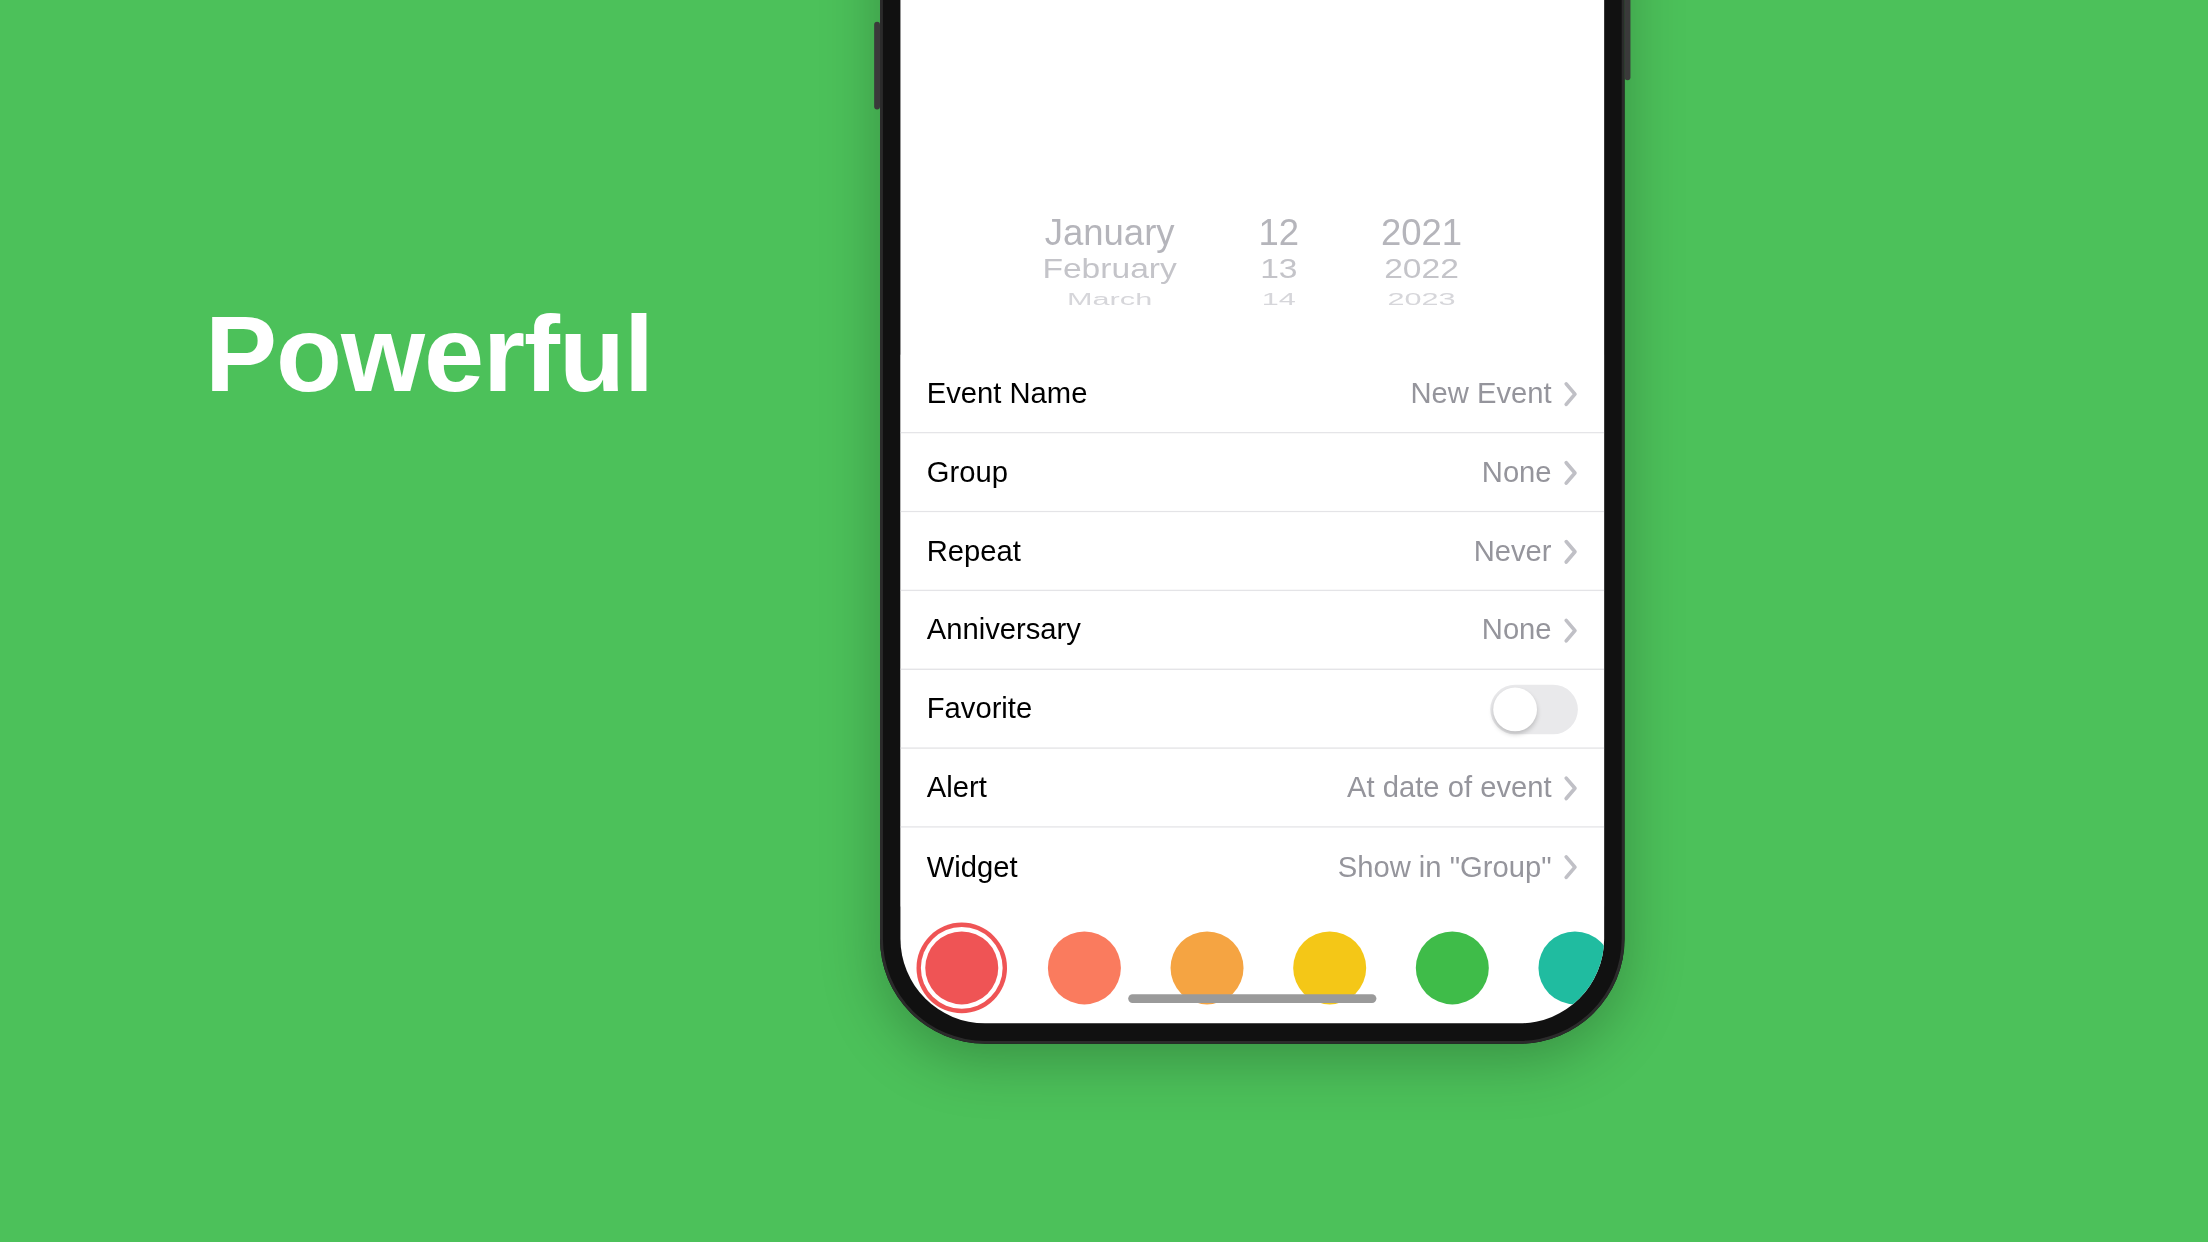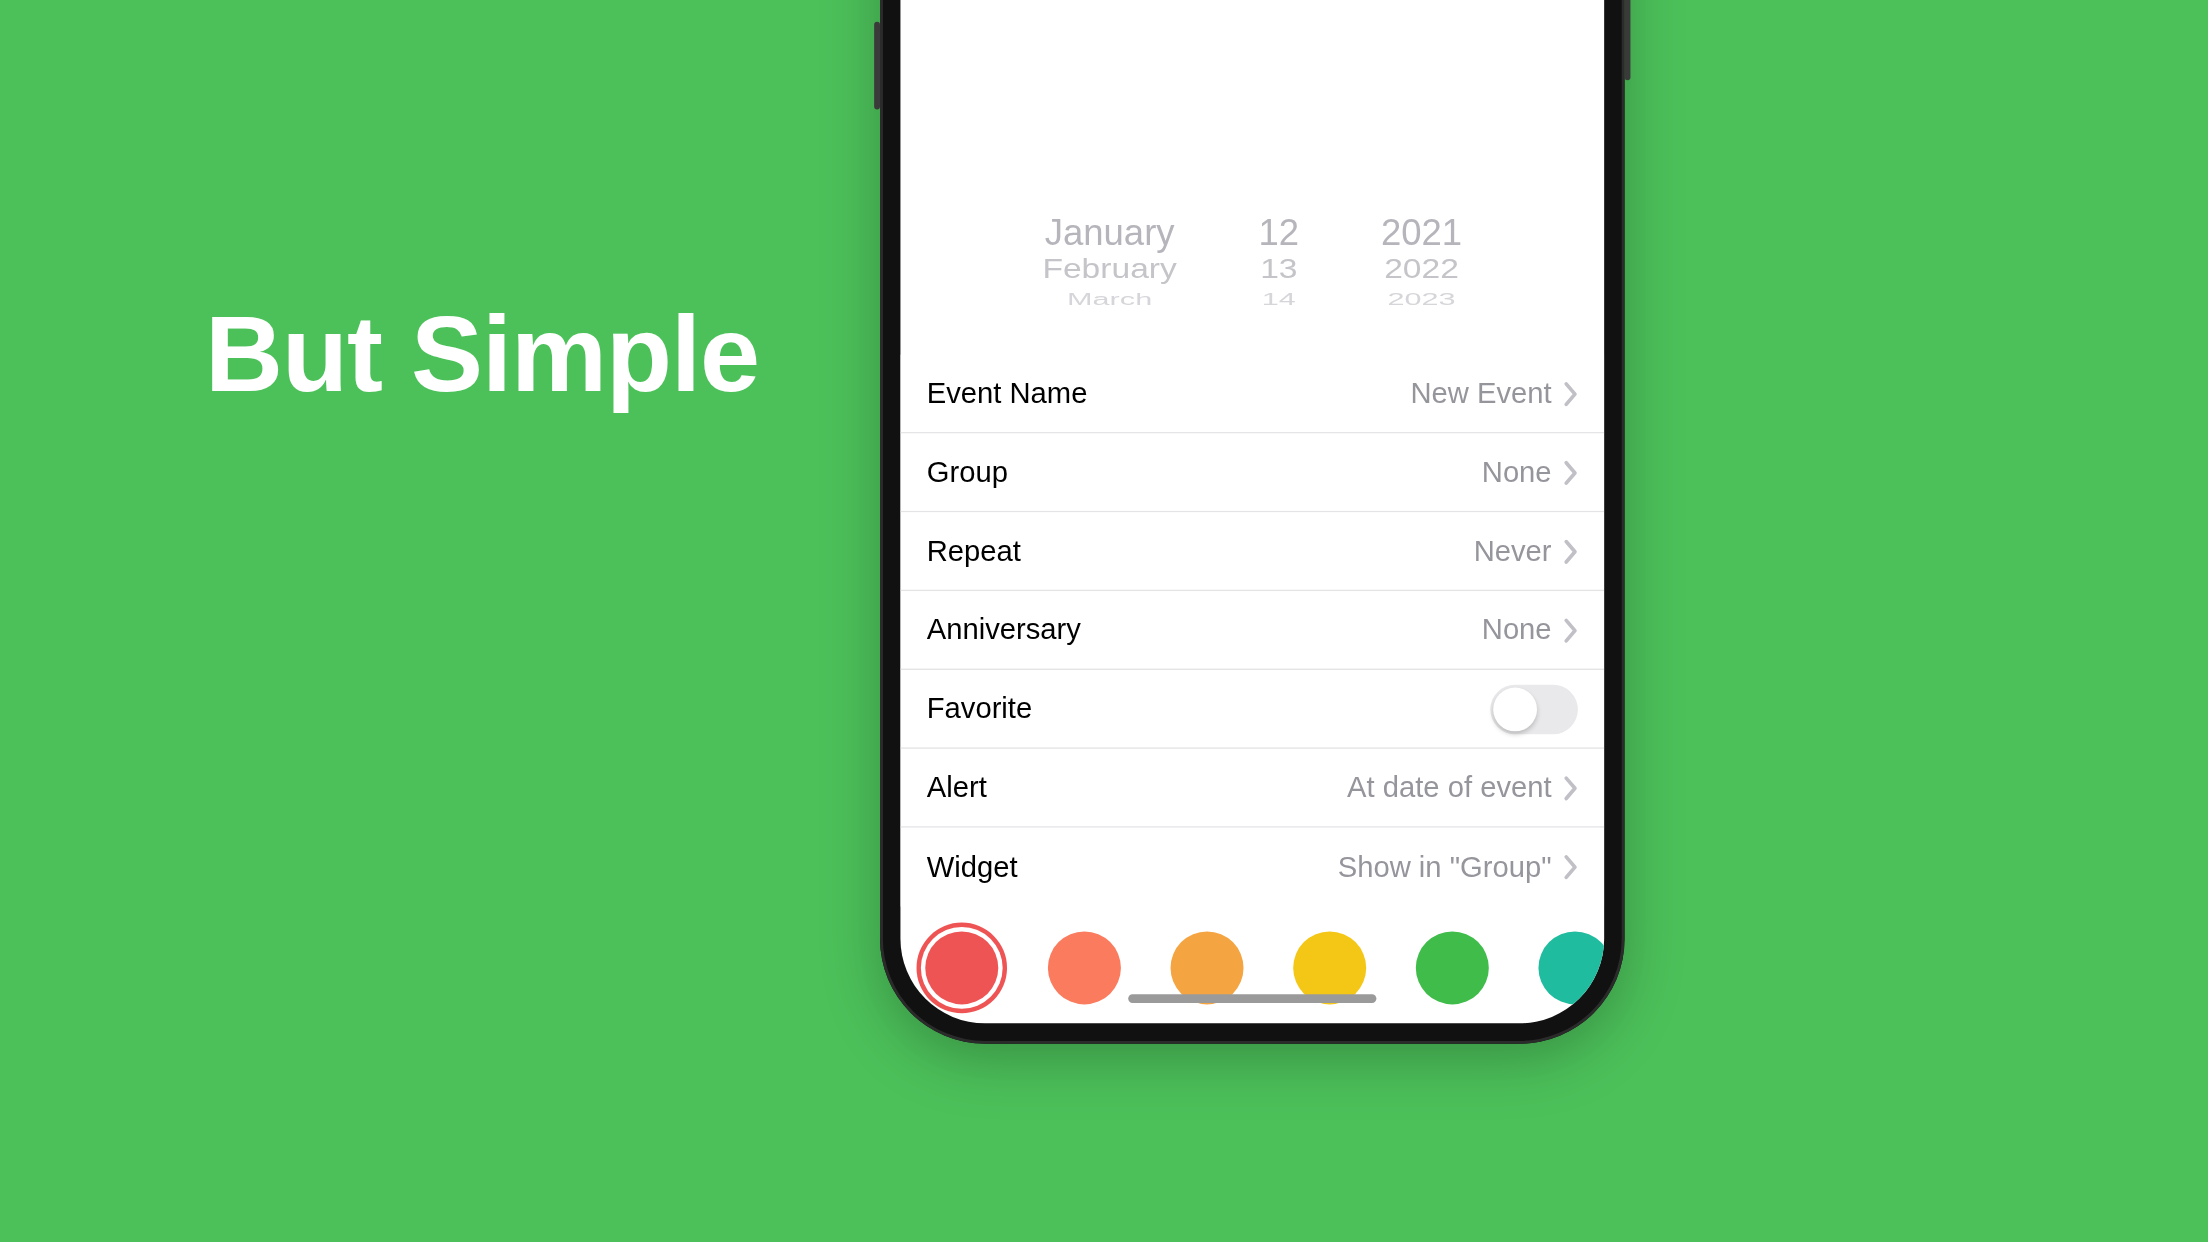--- a/index.html
+++ b/index.html
@@ -115,21 +115,21 @@
       justify-self: center; align-self: center;
     }
     .swatch.selected {
       box-shadow: 0 0 0 3px #fff, 0 0 0 6px var(--c);
     }
   </style>
 </head>
 <body>
 
 <div class="headline">
-  <div>But Simple</div>
+  <div>Powerful</div>
 </div>
 
 <div class="phone-wrap" style="transform: scale(1.46); transform-origin: top left;">
   <div class="phone-frame">
 
     <span class="side-btn vol2"></span>
     <span class="side-btn pwr"></span>
 
     <div class="screen">
 

